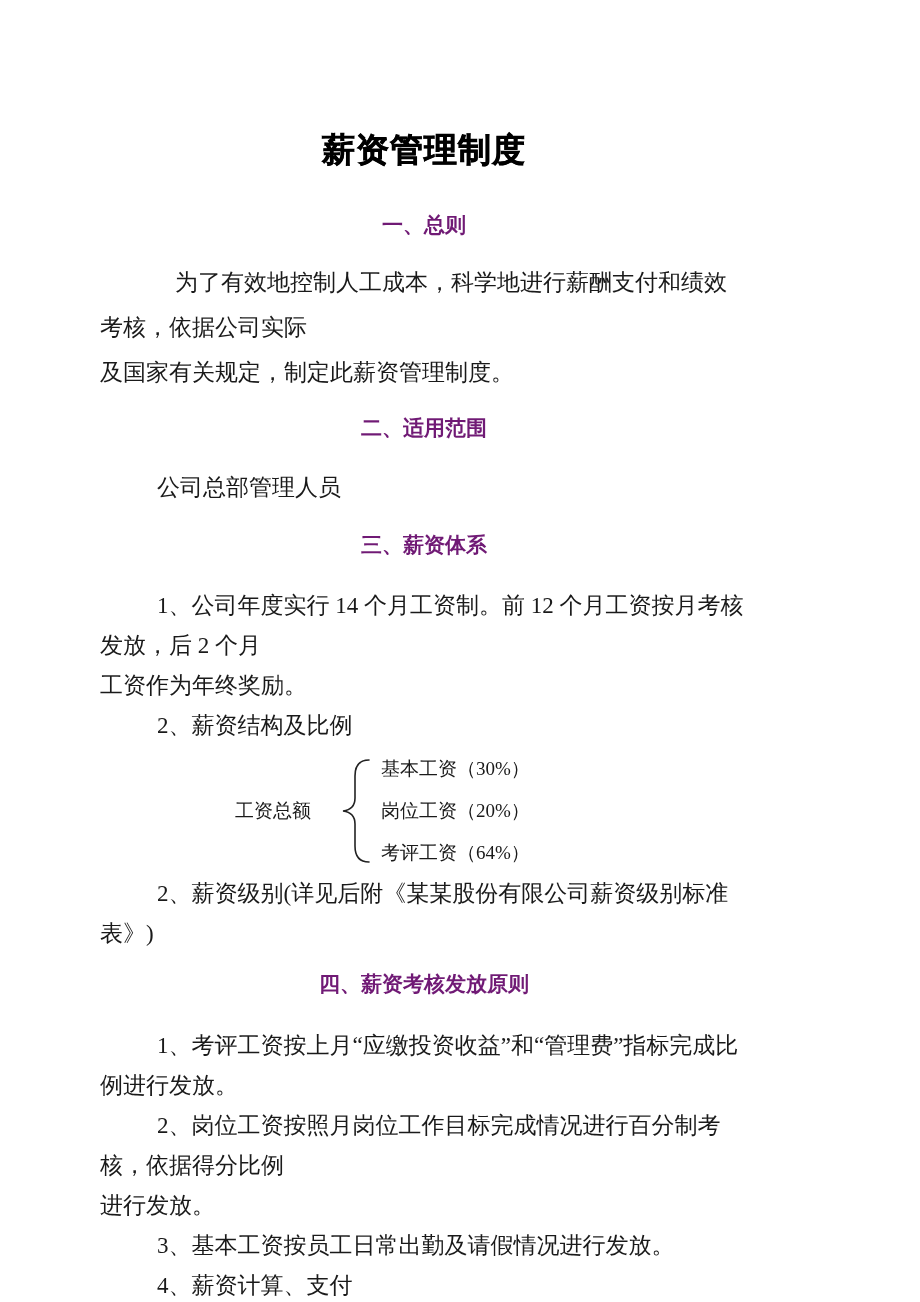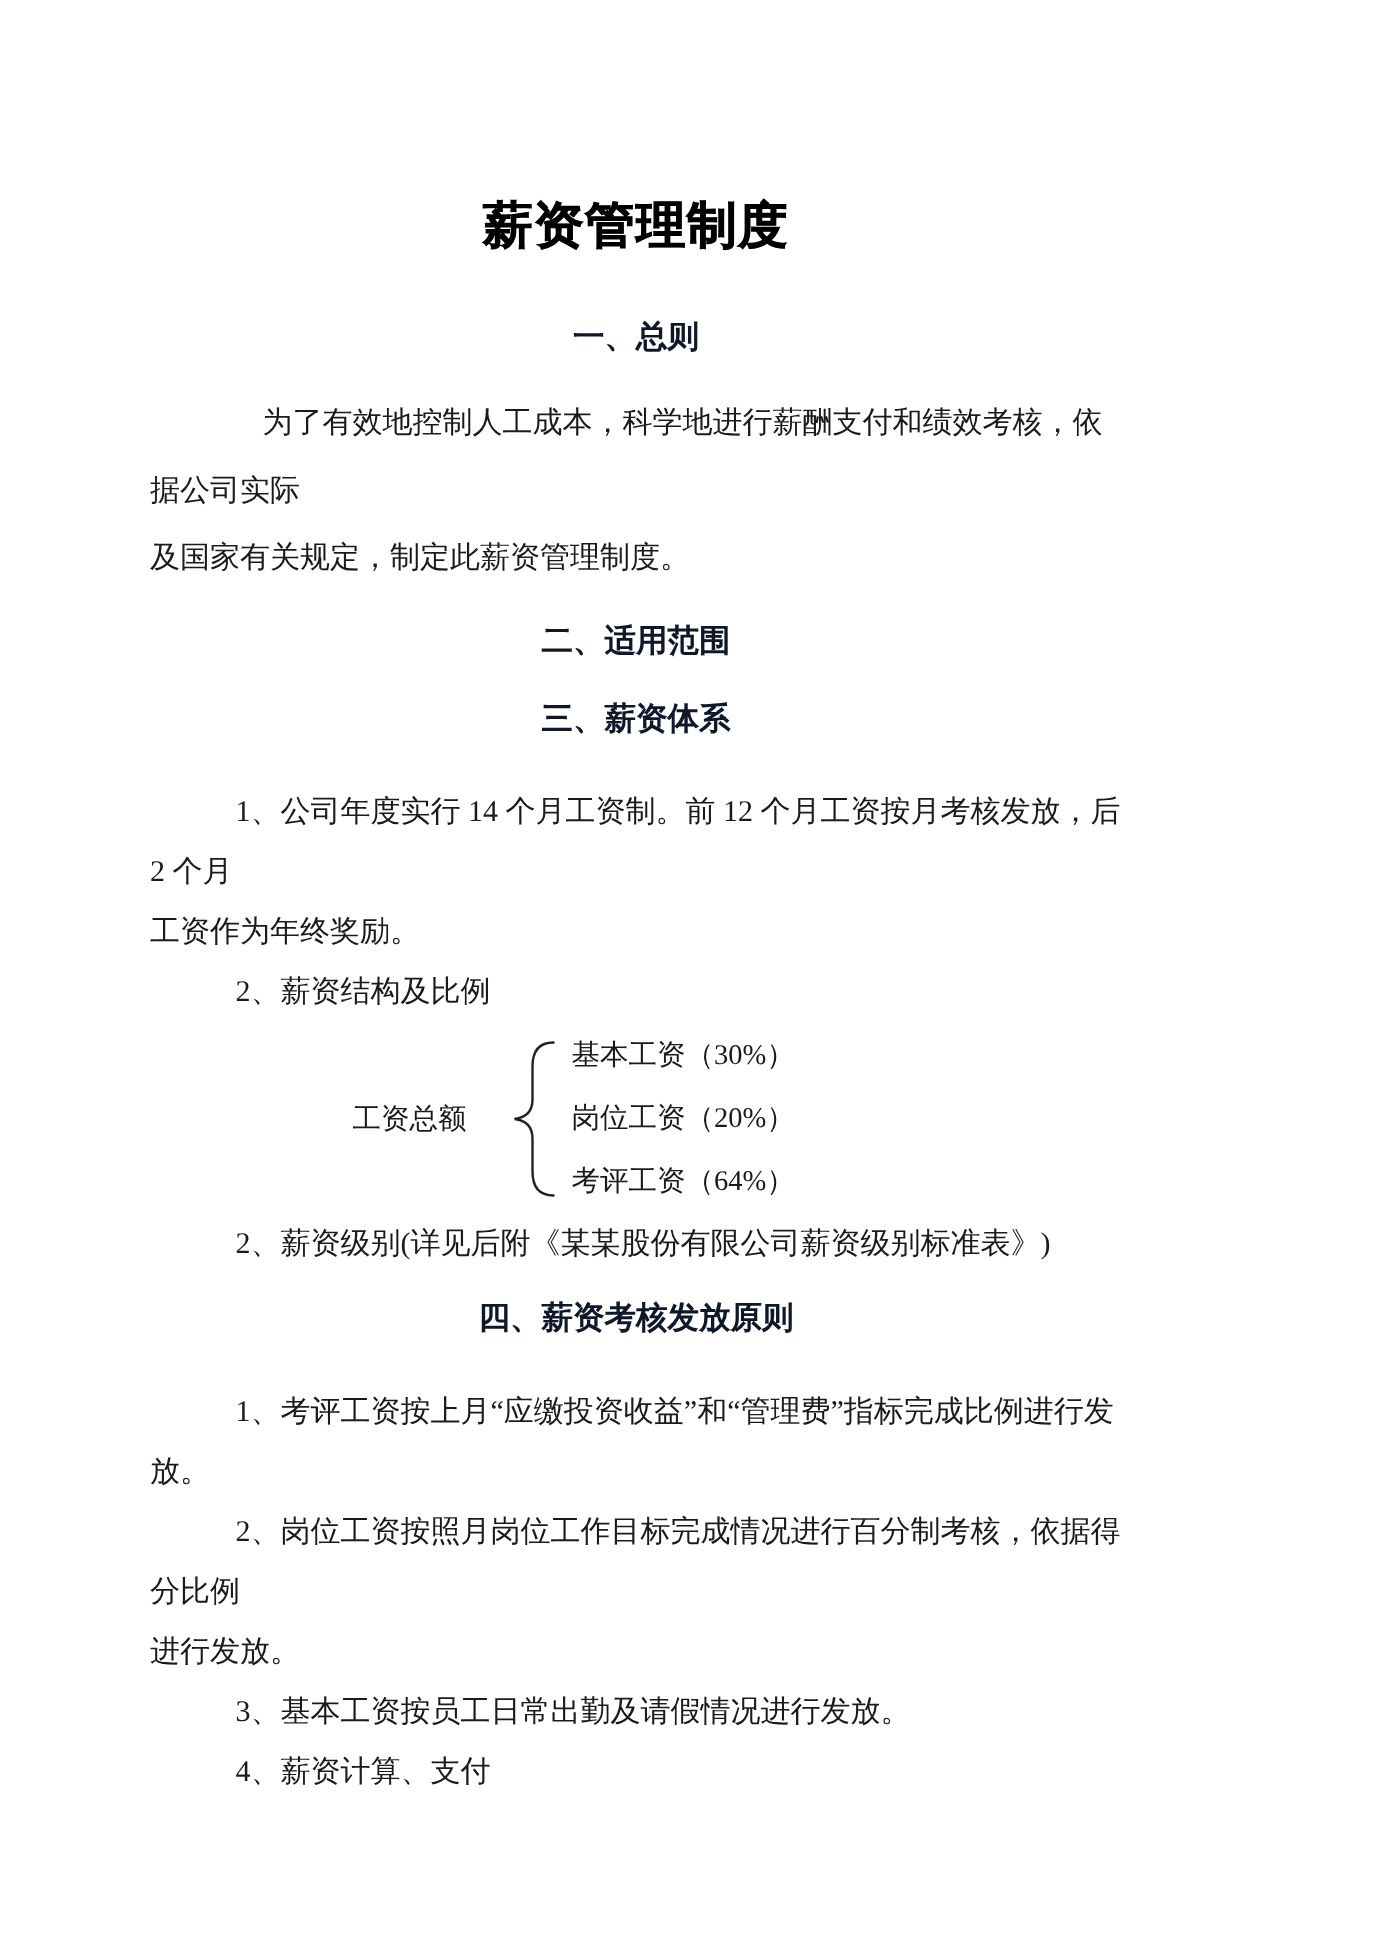--- a/index.html
+++ b/index.html
@@ -29,29 +29,29 @@
     color: #000;
     -webkit-text-stroke: 0.6px #000;
   }
   h2.sec {
     margin: 16px;
     font-family: "Liberation Sans", "DejaVu Sans", sans-serif;
     font-size: 21px;
     line-height: 30px;
     font-weight: 700;
     text-align: center;
-    color: #0f172a;
+    color: #701a75;
   }
   h2.s1 { margin-top: 40px; }
   h2.s2 { margin-top: 18px; }
   h2.s3 { margin-top: 22px; }
   h2.s4 { margin-top: 15px; }
   p.body {
     margin: 0;
-    font-size: 20px;
+    font-size: 23px;
     line-height: 40px;
     white-space: pre-line;
     text-align: left;
   }
   p.intro { margin-top: 20px; line-height: 45px; }
   p.scope { margin-top: 25px; }
   p.first-after-head { margin-top: 26px; }
   p.a1 { margin-top: 27px; }
   .ind-a { text-indent: 75px; }
   .ind-b { text-indent: 57px; }
@@ -88,20 +88,21 @@
 
 <div class="page">
 
   <h1 class="doc-title">薪资管理制度</h1>
 
   <h2 class="sec s1">一、总则</h2>
   <p class="body intro ind-a">为了有效地控制人工成本，科学地进行薪酬支付和绩效考核，依据公司实际
 及国家有关规定，制定此薪资管理制度。</p>
 
   <h2 class="sec s2">二、适用范围</h2>
+  <p class="body scope ind-b">公司总部管理人员</p>
 
   <h2 class="sec s3">三、薪资体系</h2>
   <p class="body first-after-head ind-b">1、公司年度实行 14 个月工资制。前 12 个月工资按月考核发放，后 2 个月
 工资作为年终奖励。</p>
   <p class="body ind-b">2、薪资结构及比例</p>
 
   <div class="diagram">
     <span class="d-label">工资总额</span>
     <svg class="d-brace" width="35" height="110" viewBox="0 0 35 110" aria-hidden="true">
       <path d="M33 4 C24 4 19 9 19 20 L19 42 C19 50 15 54 7 55 C15 56 19 60 19 68 L19 90 C19 101 24 106 33 106" fill="none" stroke="#222222" stroke-width="1.6" stroke-linecap="round"></path>

